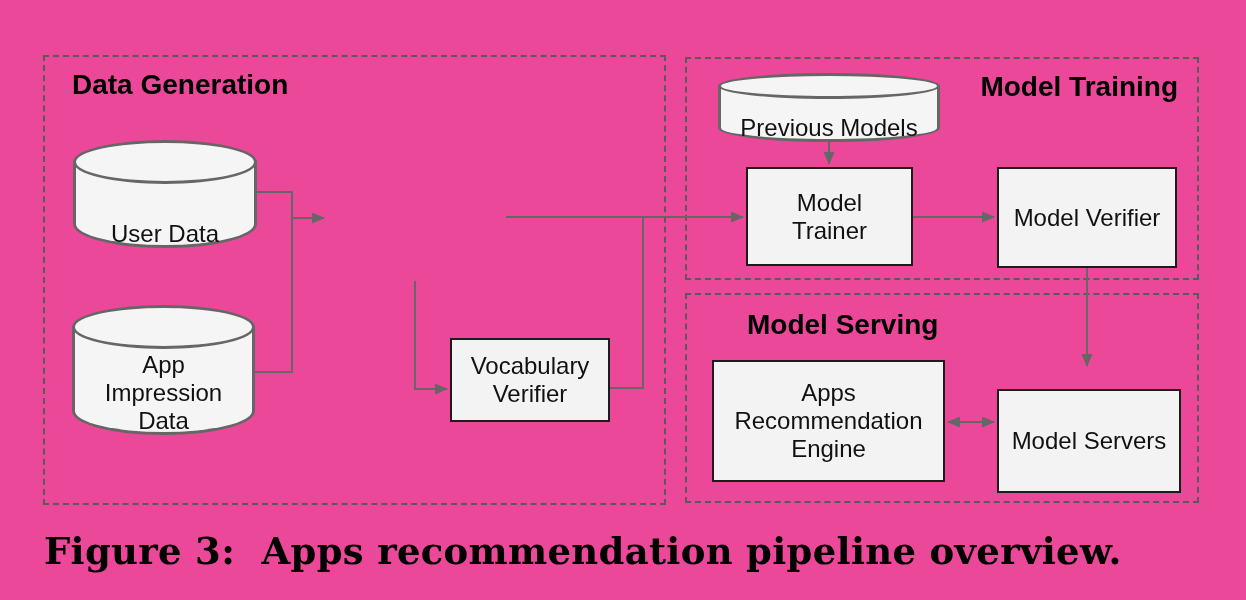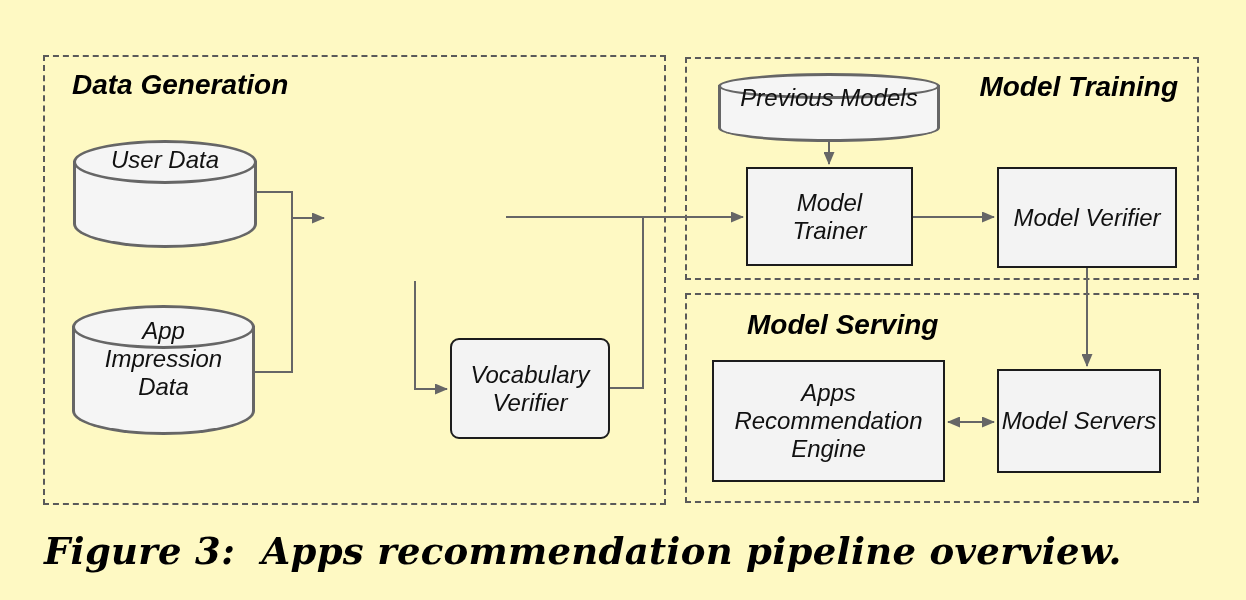--- a/index.html
+++ b/index.html
@@ -1,24 +1,23 @@
 <!DOCTYPE html>
 <html><head>
 <meta charset="utf-8">
 <style>
   html, body { margin: 0; padding: 0; background: #ffffff; }
   .stage {
     position: relative;
     width: 1246px;
     height: 600px;
-    background: #fef9c3;
+    background: #ec4899;
     font-family: "Liberation Sans", sans-serif;
     color: #111111;
     overflow: hidden;
-    font-style: italic;
   }
   .wires { position: absolute; left: 0; top: 0; z-index: 1; }
   .wire { stroke: #666666; stroke-width: 2; fill: none; }
 
   .section {
     position: absolute;
     border: 2px dashed #5a5a5a;
     box-sizing: border-box;
     background: transparent;
     z-index: 0;
@@ -48,24 +47,24 @@
     display: flex;
     flex-direction: column;
     align-items: center;
     justify-content: center;
     text-align: center;
     font-size: 24px;
     line-height: 28px;
     z-index: 2;
   }
   .n-tdg      { left: 327px; top: 153px; width: 179px; height: 129px; }
-  .n-vocab    { left: 450px; top: 338px; width: 160px; height: 101px; border-radius: 9px; }
+  .n-vocab    { left: 450px; top: 338px; width: 160px; height: 84px; }
   .n-trainer  { left: 746px; top: 167px; width: 167px; height: 99px;  }
   .n-verifier { left: 997px; top: 167px; width: 180px; height: 101px; }
-  .n-servers  { left: 997px; top: 369px; width: 164px; height: 104px; }
+  .n-servers  { left: 997px; top: 389px; width: 184px; height: 104px; }
   .n-engine   { left: 712px; top: 360px; width: 233px; height: 122px; }
 
   .cyl { position: absolute; z-index: 2; }
   .c-userdata { left: 73px;  top: 140px; width: 184px; height: 108px; }
   .c-appimp   { left: 72px;  top: 305px; width: 183px; height: 130px; }
   .c-prevmod  { left: 718px; top: 73px;  width: 222px; height: 69px;  }
 
   .cyl-top {
     position: absolute; left: 0; right: 0; top: 0;
     border: 3px solid #666666;
@@ -87,21 +86,21 @@
   .c-appimp   .cyl-top  { height: 44px; }
   .c-appimp   .cyl-body { top: 21px; border-bottom-left-radius: 50% 24px; border-bottom-right-radius: 50% 24px; }
   .c-prevmod  .cyl-top  { height: 26px; }
   .c-prevmod  .cyl-body { top: 12px; border-bottom-left-radius: 50% 14px; border-bottom-right-radius: 50% 14px; }
 
   .cyl-label {
     position: absolute; left: 0; right: 0; top: 0; bottom: 0;
     display: flex;
     flex-direction: column;
     align-items: center;
-    justify-content: flex-start;
+    justify-content: flex-end;
     text-align: center;
     font-size: 24px;
     line-height: 28px;
     z-index: 3;
   }
   .c-userdata .cyl-label { padding-top: 6px;  }
   .c-appimp   .cyl-label { padding-top: 12px; }
   .c-prevmod  .cyl-label { padding-top: 11px; }
 
   .caption {

